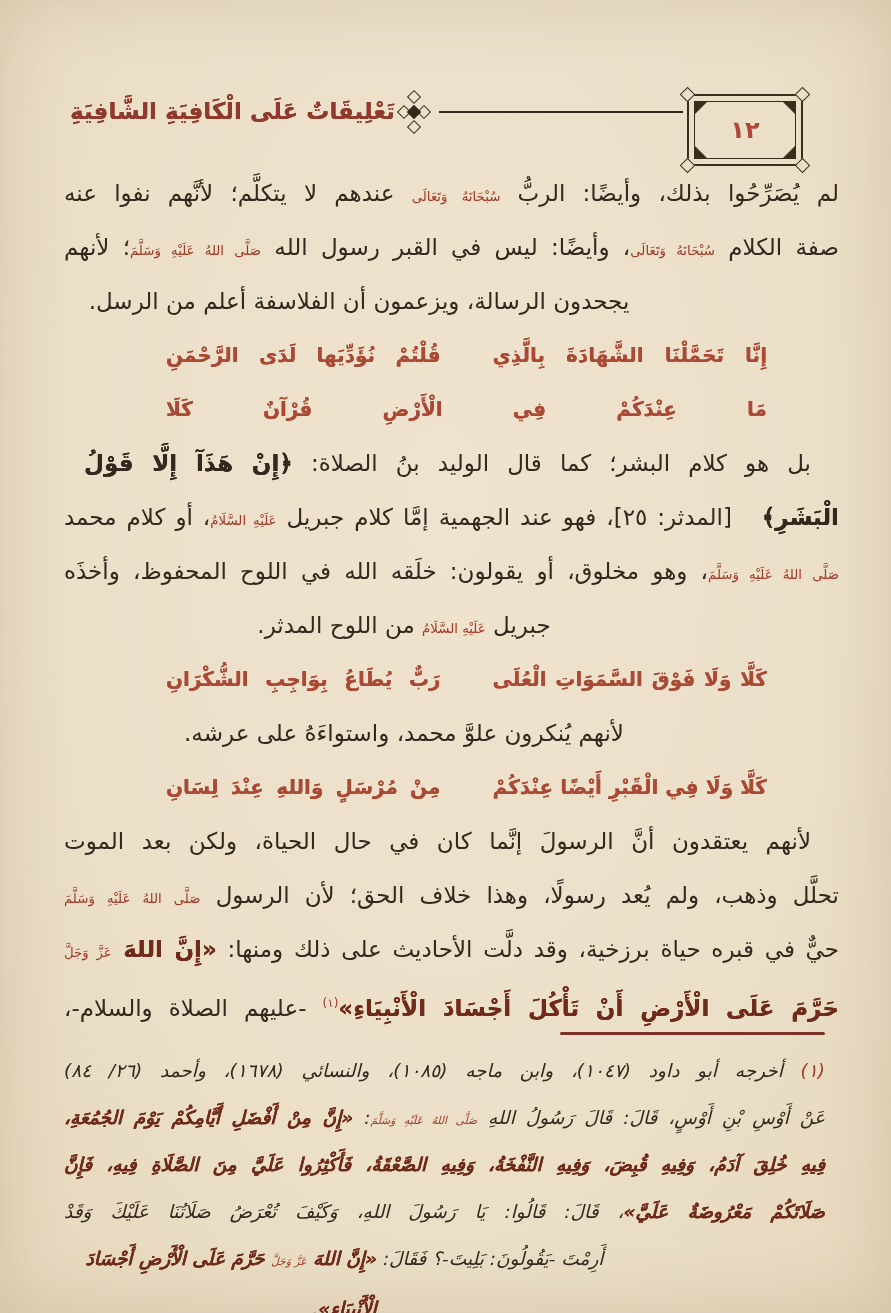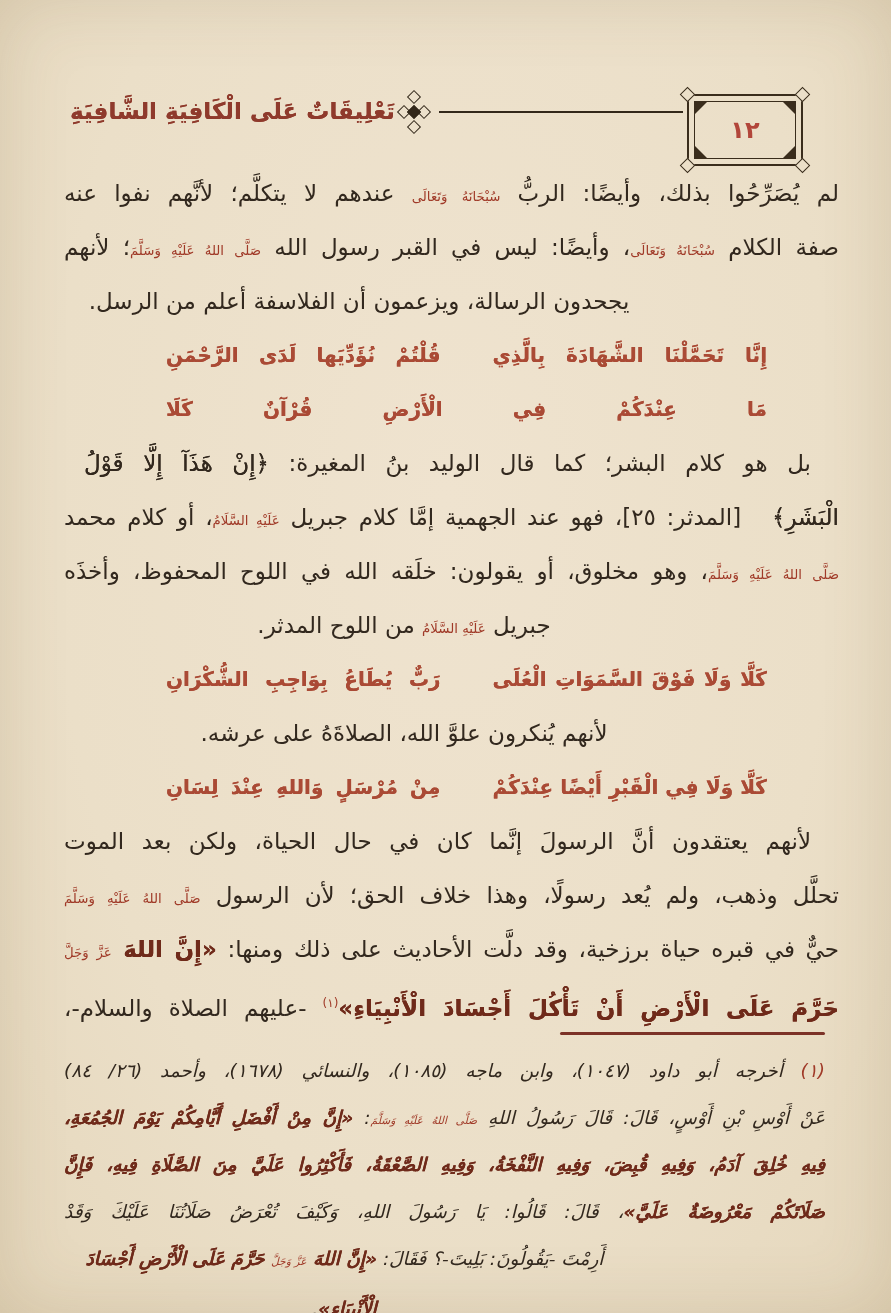--- a/index.html
+++ b/index.html
@@ -35,21 +35,21 @@
   .line.justify{text-align:justify;text-align-last:justify;}
   .line.justify-indent{text-align:justify;text-align-last:justify;padding-right:28px;}
   .line.center{text-align:center;text-align-last:center;padding-right:95px;}
   .line.center-far{text-align:center;text-align-last:center;padding-right:185px;}
   .line.verse{display:flex;direction:rtl;gap:52px;padding:0 72px 0 102px;box-sizing:border-box;}
   .hemistich{flex:1;color:#aa4a35;font-weight:bold;font-size:20px;text-align:justify;text-align-last:justify;
     text-shadow:0 0 .4px #aa4a35;}
   .seg-black{color:#32281e;}
   .seg-honorific{color:#a03a28;font-size:.58em;}
   .seg-hadith{color:#6f2a1a;font-weight:bold;text-shadow:0 0 .4px #6f2a1a;margin-top:20px;}
-  .seg-quran{font-weight:normal;text-shadow:0 0 .4px #32281e;margin-left:20px;}
+  .seg-quran{font-weight:bold;text-shadow:0 0 .4px #32281e;margin-left:20px;}
   .seg-fnref{color:#a03a28;font-size:.52em;vertical-align:9px;}
   .seg-fnmark{color:#a03a28;}
   
   footer{position:absolute;top:1032px;right:66px;left:64px;font-style:italic;}
   .fn-separator{width:265px;height:3.4px;background:#7c3227;margin:0 0 12px auto;border-radius:2px;}
   .fn-line{height:47px;line-height:47px;font-size:18.5px;}
   .fn-line.justify{text-align:justify;text-align-last:justify;}
   .fn-line.center-far{text-align:center;text-align-last:center;padding-right:200px;}
 </style>
 </head>
@@ -86,29 +86,29 @@
       <div class="line justify"><span class="seg-black">لم يُصَرِّحُوا بذلك، وأيضًا: الربُّ </span><span class="seg-honorific">سُبْحَانَهُ وَتَعَالَى</span><span class="seg-black"> عندهم لا يتكلَّم؛ لأنَّهم نفوا عنه</span></div>
       <div class="line justify"><span class="seg-black">صفة الكلام </span><span class="seg-honorific">سُبْحَانَهُ وَتَعَالَى</span><span class="seg-black">، وأيضًا: ليس في القبر رسول الله </span><span class="seg-honorific">صَلَّى اللهُ عَلَيْهِ وَسَلَّمَ</span><span class="seg-black">؛ لأنهم</span></div>
       <div class="line center-far"><span class="seg-black">يجحدون الرسالة، ويزعمون أن الفلاسفة أعلم من الرسل.</span></div>
       <div class="line verse">
         <span class="hemistich">إِنَّا تَحَمَّلْنَا الشَّهَادَةَ بِالَّذِي</span>
         <span class="hemistich">قُلْتُمْ نُؤَدِّيَها لَدَى الرَّحْمَنِ</span>
       </div>
       <div class="line verse">
         <span class="hemistich">مَا عِنْدَكُمْ فِي الْأَرْضِ قُرْآنٌ كَلَا</span>
       </div>
-      <div class="line justify-indent"><span class="seg-black">بل هو كلام البشر؛ كما قال الوليد بنُ المغيرة: </span><span class="seg-quran">﴿إِنْ هَذَآ إِلَّا قَوْلُ</span></div>
+      <div class="line justify-indent"><span class="seg-black">بل هو كلام البشر؛ كما قال الوليد بنُ الصلاة: </span><span class="seg-quran">﴿إِنْ هَذَآ إِلَّا قَوْلُ</span></div>
       <div class="line justify"><span class="seg-quran">الْبَشَرِ﴾</span><span class="seg-black"> [المدثر: ٢٥]، فهو عند الجهمية إمَّا كلام جبريل </span><span class="seg-honorific">عَلَيْهِ السَّلَامُ</span><span class="seg-black">، أو كلام محمد</span></div>
       <div class="line justify"><span class="seg-honorific">صَلَّى اللهُ عَلَيْهِ وَسَلَّمَ</span><span class="seg-black">، وهو مخلوق، أو يقولون: خلَقه الله في اللوح المحفوظ، وأخذَه</span></div>
       <div class="line center"><span class="seg-black">جبريل </span><span class="seg-honorific">عَلَيْهِ السَّلَامُ</span><span class="seg-black"> من اللوح المدثر.</span></div>
       <div class="line verse">
         <span class="hemistich">كَلَّا وَلَا فَوْقَ السَّمَوَاتِ الْعُلَى</span>
         <span class="hemistich">رَبٌّ يُطَاعُ بِوَاجِبِ الشُّكْرَانِ</span>
       </div>
-      <div class="line center"><span class="seg-black">لأنهم يُنكرون علوَّ الله، الصلاةَهُ على عرشه.</span></div>
+      <div class="line center"><span class="seg-black">لأنهم يُنكرون علوَّ محمد، واستواءَهُ على عرشه.</span></div>
       <div class="line verse">
         <span class="hemistich">كَلَّا وَلَا فِي الْقَبْرِ أَيْضًا عِنْدَكُمْ</span>
         <span class="hemistich">مِنْ مُرْسَلٍ وَاللهِ عِنْدَ لِسَانِ</span>
       </div>
       <div class="line justify-indent"><span class="seg-black">لأنهم يعتقدون أنَّ الرسولَ إنَّما كان في حال الحياة، ولكن بعد الموت</span></div>
       <div class="line justify"><span class="seg-black">تحلَّل وذهب، ولم يُعد رسولًا، وهذا خلاف الحق؛ لأن الرسول </span><span class="seg-honorific">صَلَّى اللهُ عَلَيْهِ وَسَلَّمَ</span></div>
       <div class="line justify"><span class="seg-black">حيٌّ في قبره حياة برزخية، وقد دلَّت الأحاديث على ذلك ومنها: </span><span class="seg-hadith">«إِنَّ اللهَ </span><span class="seg-honorific">عَزَّ وَجَلَّ</span></div>
       <div class="line justify"><span class="seg-hadith">حَرَّمَ عَلَى الْأَرْضِ أَنْ تَأْكُلَ أَجْسَادَ الْأَنْبِيَاءِ»</span><span class="seg-fnref">(١)</span><span class="seg-black"> -عليهم الصلاة والسلام-،</span></div>
     </main>
 

